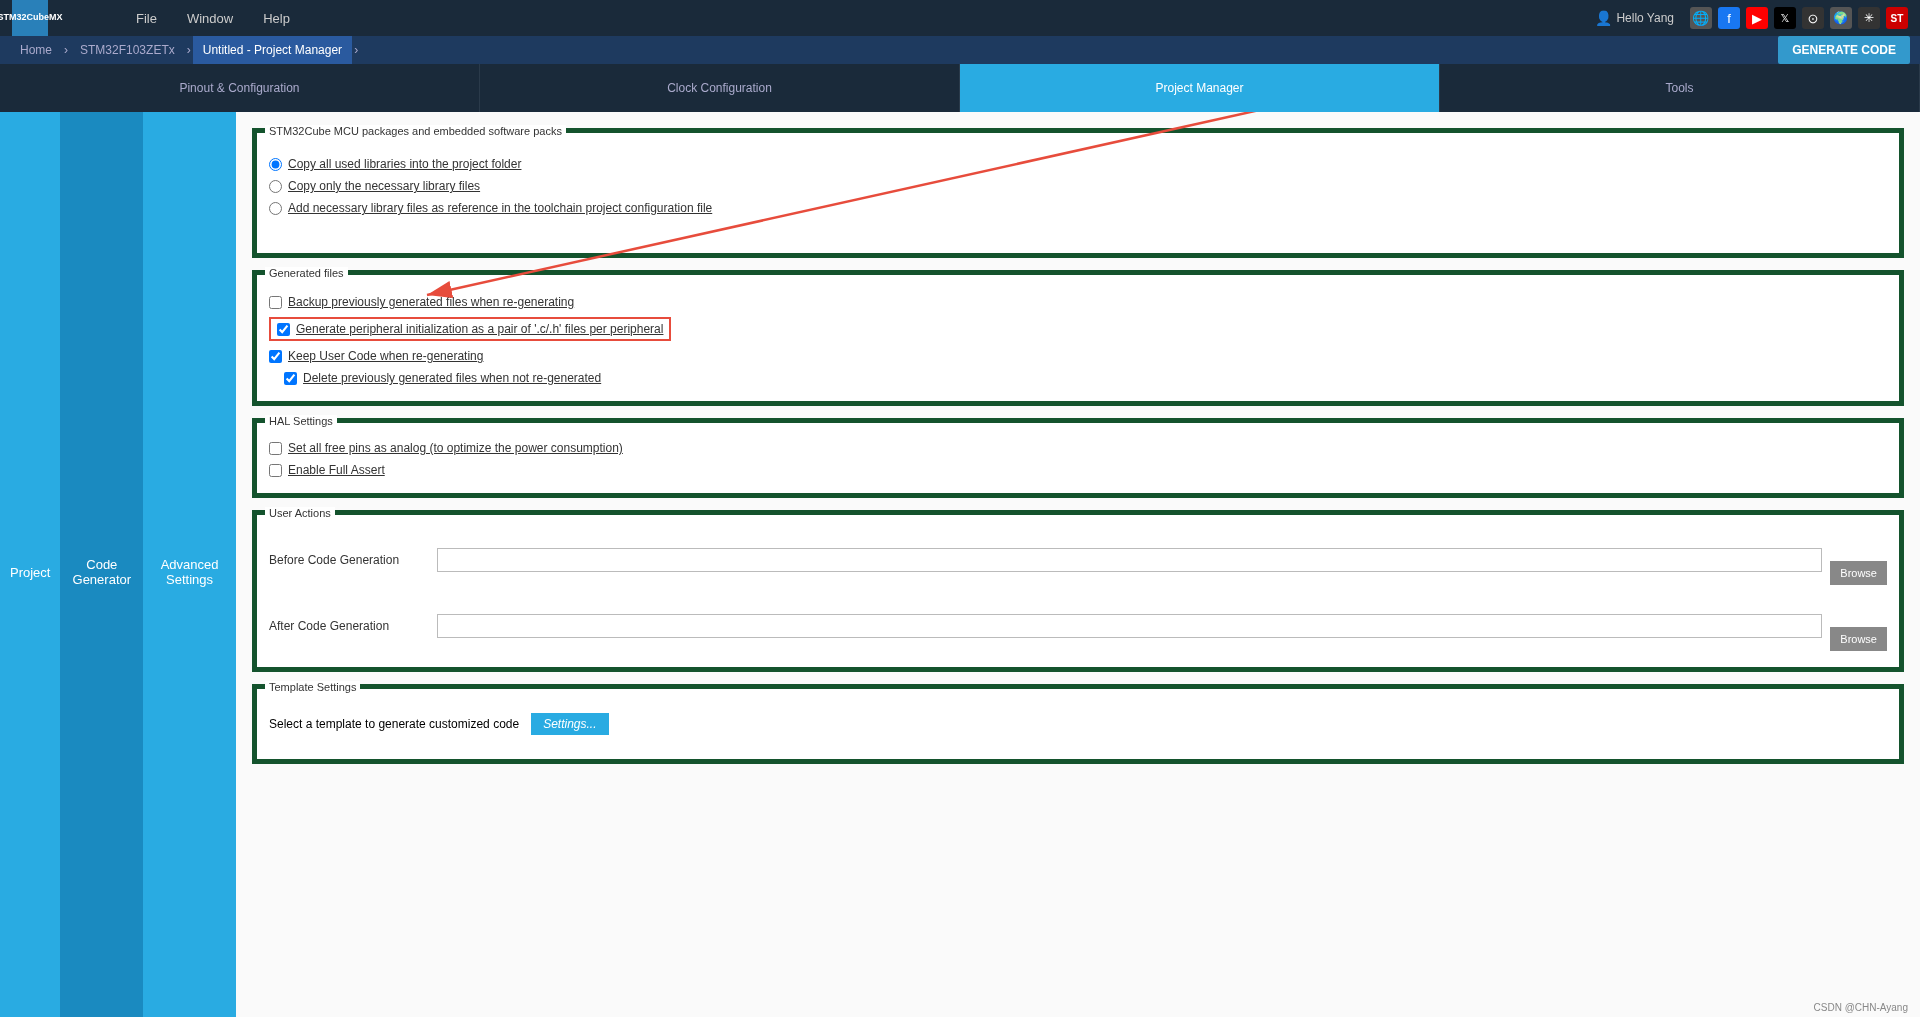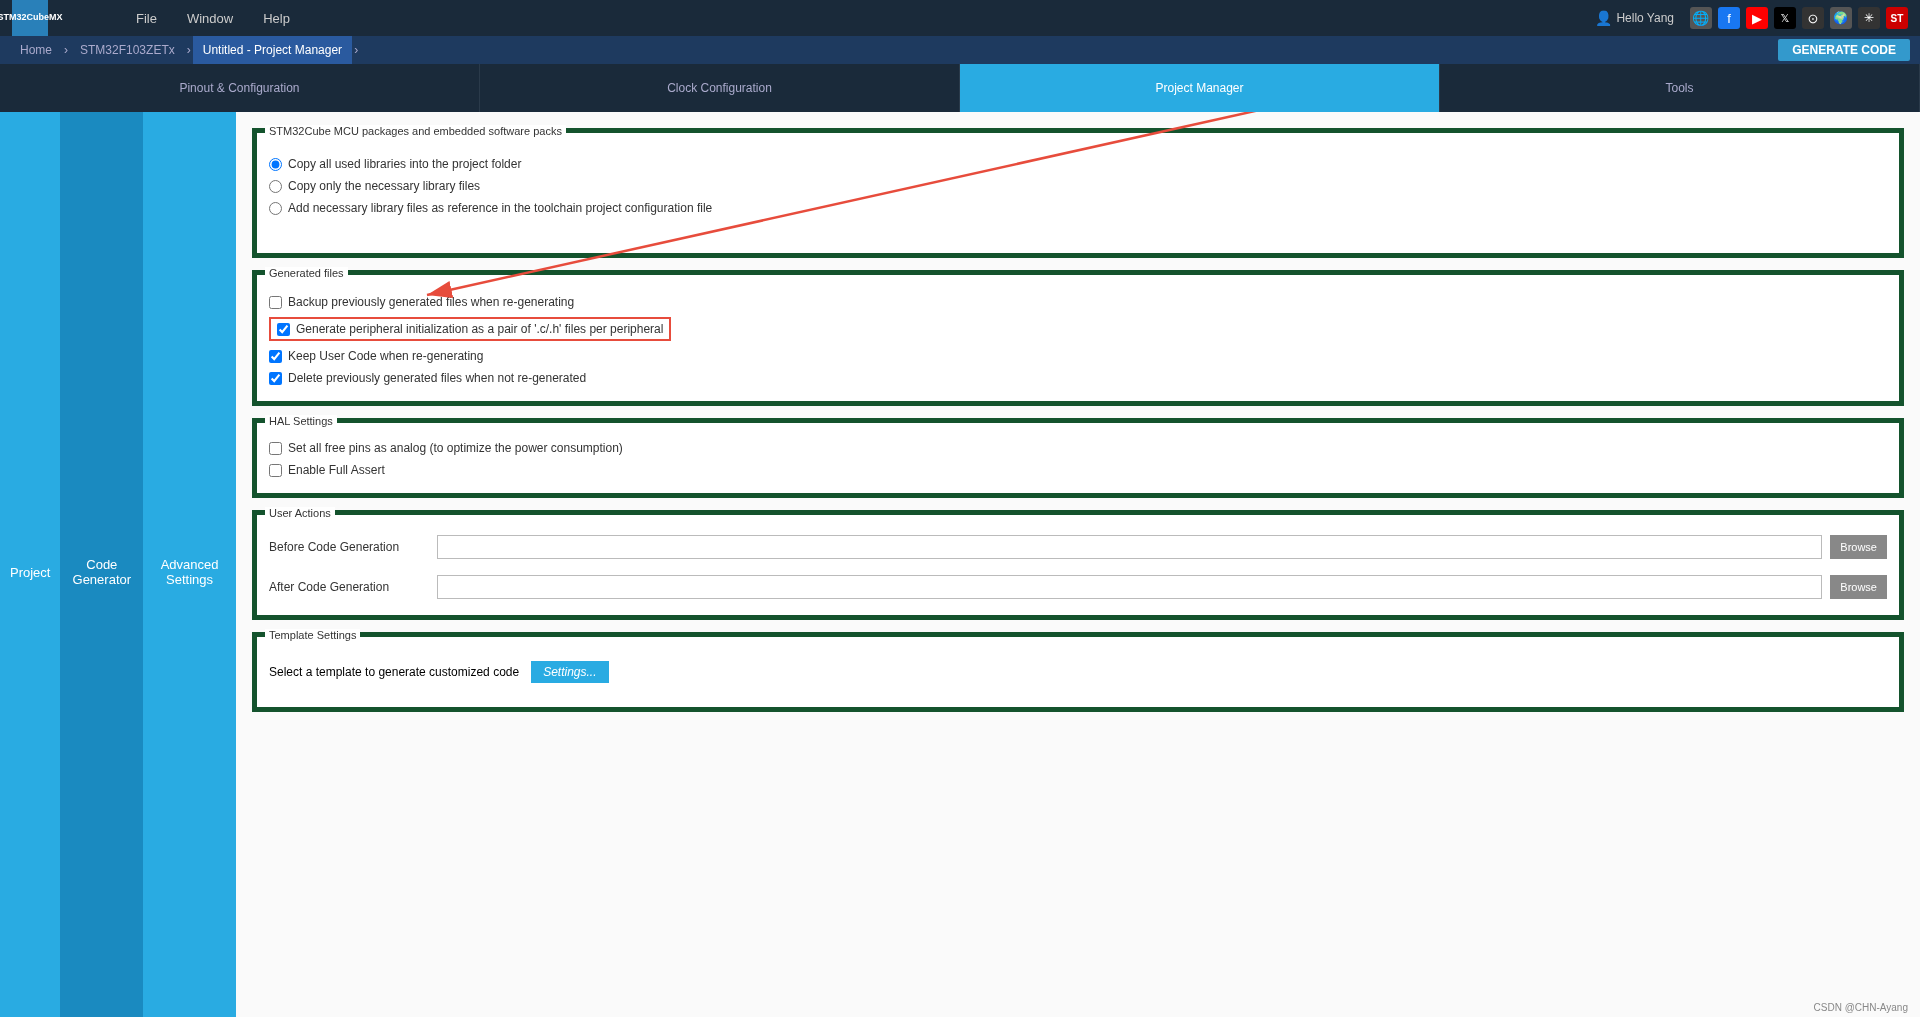--- a/index.html
+++ b/index.html
@@ -75,21 +75,20 @@
     .tw { background: #000; }
     .gh { background: #333; }
     .web { background: #555; }
     .st { background: #cc0000; font-weight: bold; font-size: 10px; }
 
     
     .breadcrumb-bar {
       background: #1e3a5f;
       height: 28px;
       display: flex;
-      align-items: center;
       padding: 0 10px;
       justify-content: space-between;
     }
     .breadcrumb {
       display: flex;
       align-items: center;
       gap: 0;
     }
     .breadcrumb-item {
       color: #aac;
@@ -204,20 +203,21 @@
       flex-direction: column;
       gap: 8px;
       padding: 8px 0;
     }
     .radio-item, .checkbox-item {
       display: flex;
       align-items: center;
       gap: 6px;
       font-size: 12px;
       color: #333;
+      text-decoration: underline;
     }
     input[type="radio"], input[type="checkbox"] {
       cursor: pointer;
     }
 
     
     .highlighted-checkbox {
       border: 2px solid #e74c3c;
       padding: 3px 6px;
       display: inline-flex;
@@ -246,20 +246,21 @@
       font-size: 11px;
     }
     .browse-btn {
       background: #888;
       color: white;
       border: none;
       padding: 3px 10px;
       font-size: 11px;
       cursor: pointer;
       height: 24px;
+      margin-top: 26px;
     }
 
     
     .template-row {
       display: flex;
       align-items: center;
       gap: 12px;
       padding: 8px 0;
     }
     .settings-btn {
@@ -386,21 +387,21 @@
               <input type="checkbox" checked="" style="">
               <span>Generate peripheral initialization as a pair of '.c/.h' files per peripheral</span>
             </label>
           </div>
           <div style="margin: 8px 0;">
             <label class="checkbox-item">
               <input type="checkbox" checked="" style="">
               <span>Keep User Code when re-generating</span>
             </label>
           </div>
-          <div style="margin: 8px 0;">
+          <div style="margin: 8px 15px;">
             <label class="checkbox-item">
               <input type="checkbox" checked="" style="">
               <span>Delete previously generated files when not re-generated</span>
             </label>
           </div>
         </div>
 
         <svg style="position:absolute; top:-200px; left:-210px; width:1500px; height:320px; pointer-events:none;">
           <defs>
             <marker id="arrowhead" markerWidth="10" markerHeight="7" refX="10" refY="3.5" orient="auto">

